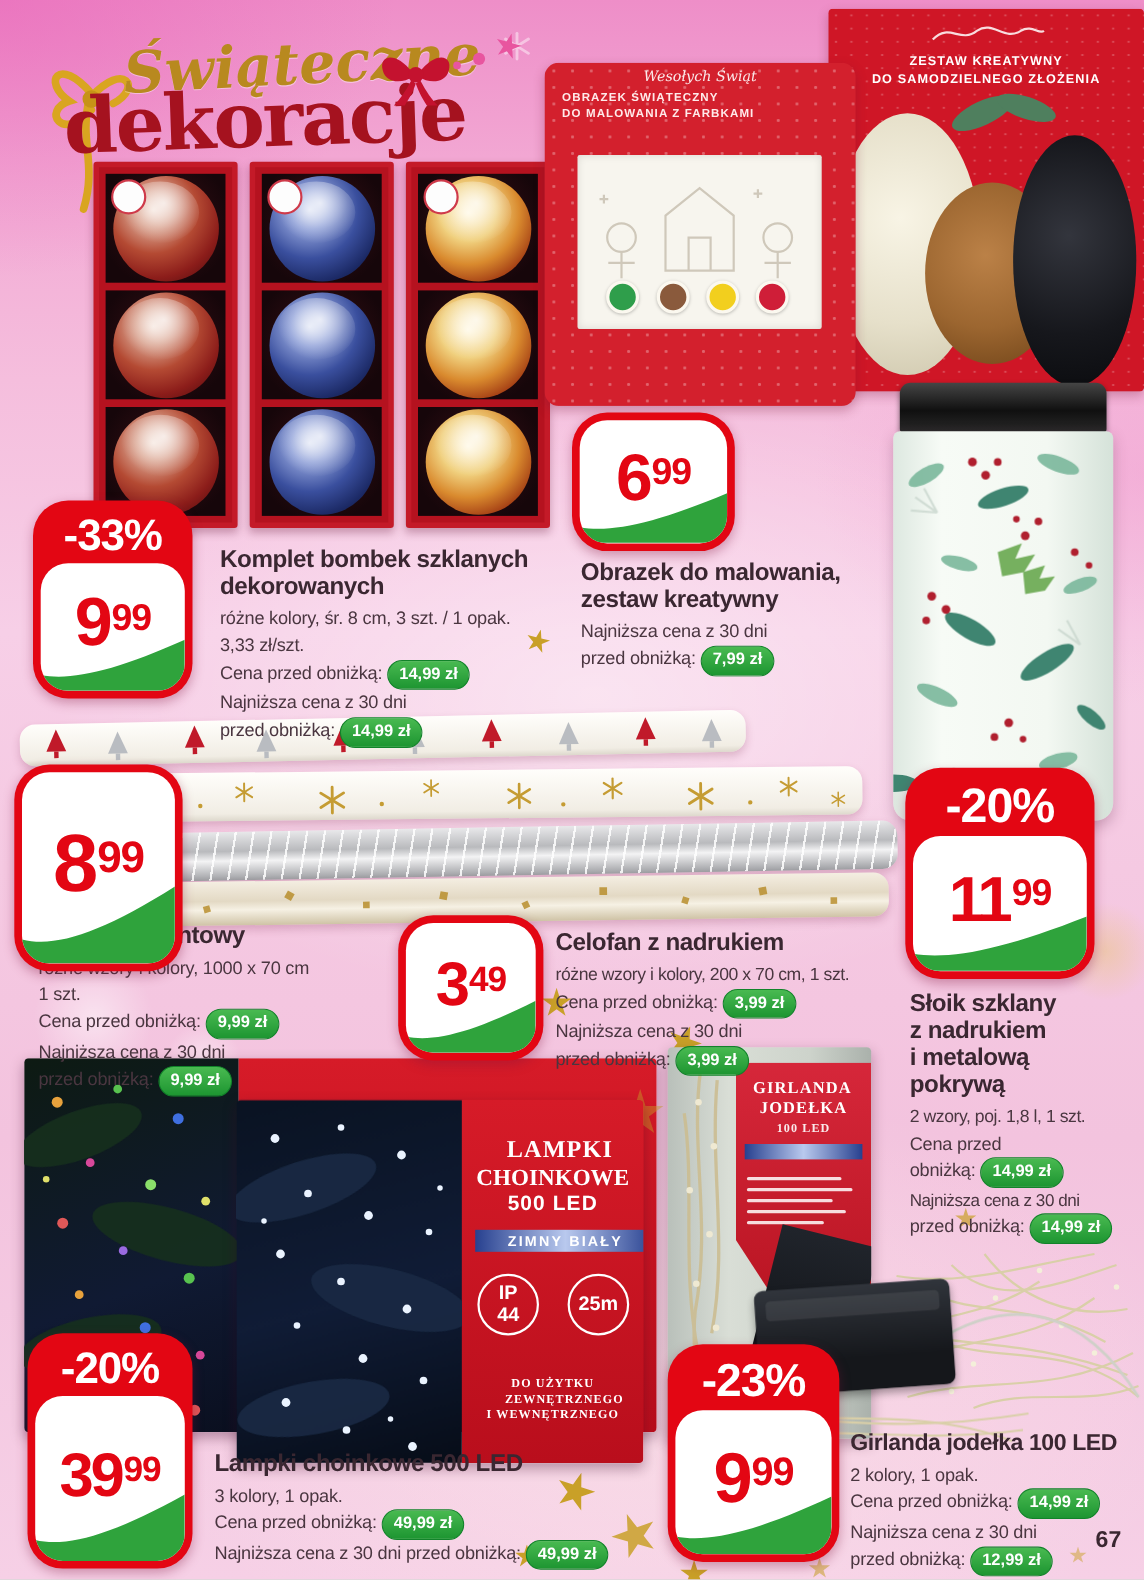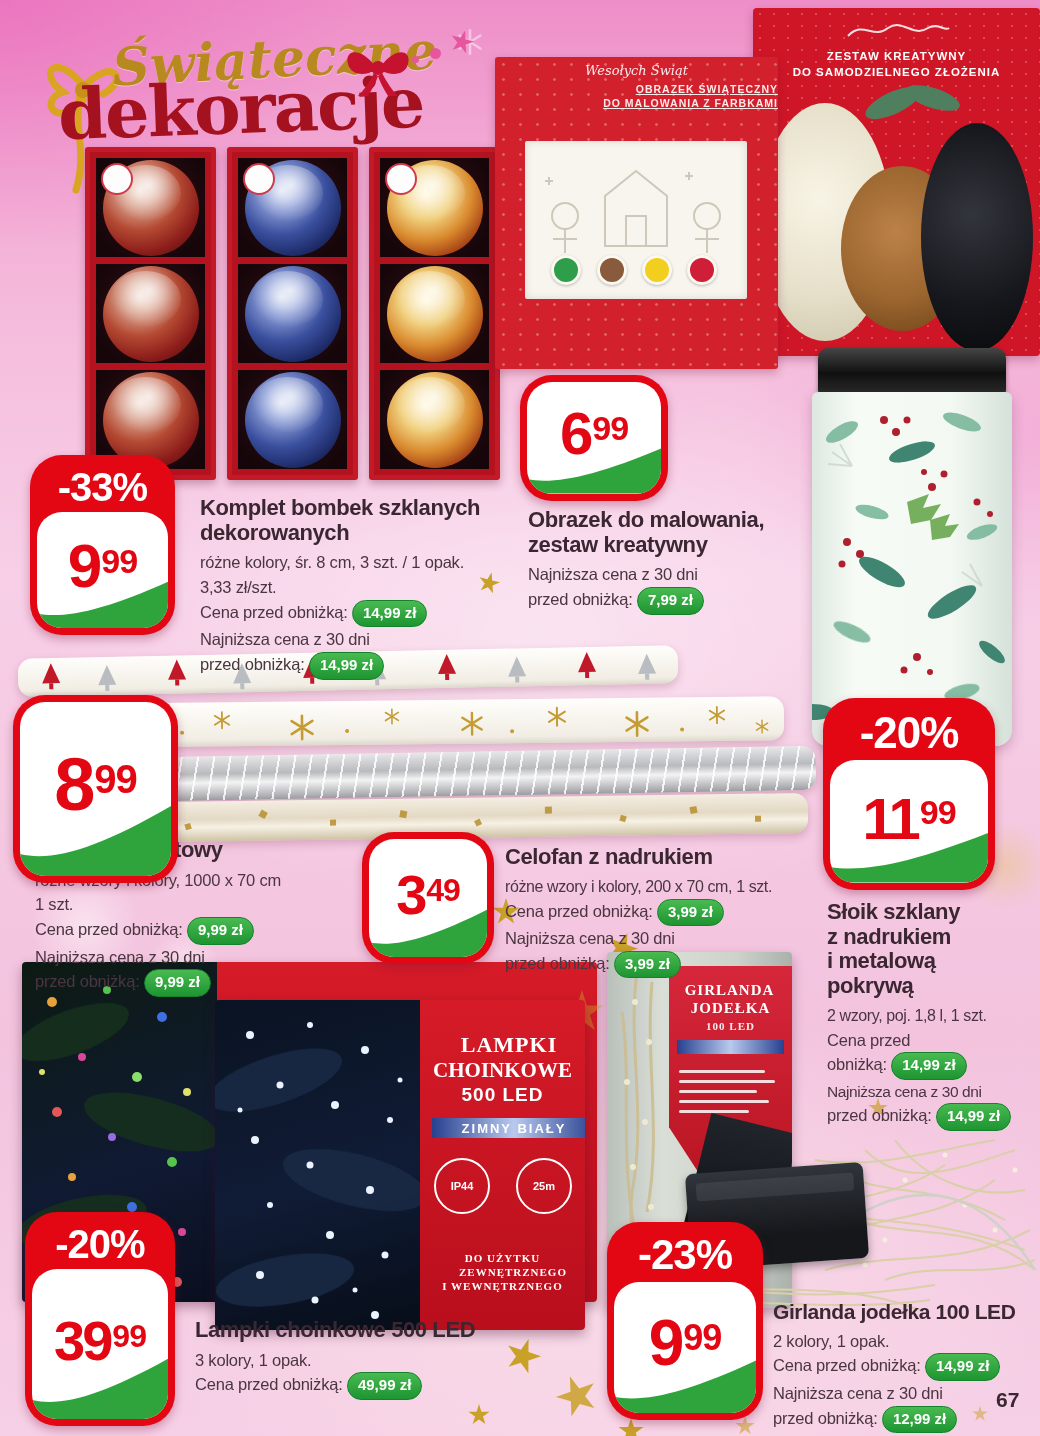--- a/index.html
+++ b/index.html
@@ -54,27 +54,27 @@
   .cell{flex:1;position:relative;overflow:hidden;background:radial-gradient(ellipse at 50% 45%,#3a1016,#16060a 78%);}
   .ball{position:absolute;left:50%;top:50%;width:96px;height:96px;border-radius:50%;transform:translate(-50%,-50%);}
   .ball::after{content:"";position:absolute;left:8%;top:6%;width:74%;height:58%;border-radius:50%;
         background:radial-gradient(ellipse at 55% 35%,rgba(255,255,255,.75),rgba(255,255,255,.22) 45%,transparent 72%);}
   .ball.red{background:radial-gradient(circle at 38% 32%,#f2ddd2,#dba794 18%,#b44a33 45%,#8c1d1a 70%,#4e0b0d 95%);}
   .ball.blue{background:radial-gradient(circle at 38% 32%,#d7def2,#8fa0d8 20%,#3a4f9e 50%,#1c2a66 75%,#0b1233 95%);}
   .ball.gold{background:radial-gradient(circle at 40% 35%,#fff6da,#f0d07e 30%,#d98a2e 55%,#a33d14 78%,#5f1508 95%);}
   .stk{position:absolute;left:5px;top:5px;width:28px;height:28px;border-radius:50%;background:#fdfdfd;
         border:2px solid #cf3a4a;z-index:2;}
   
-  .obox{position:absolute;left:495px;top:57px;width:283px;height:312px;background:#d3202d;border-radius:3px;
+  .obox{position:absolute;left:495px;top:57px;width:283px;height:312px;background:#d3202d;border-radius:13px;
         background-image:radial-gradient(rgba(255,255,255,.30) 1.2px,transparent 1.7px);background-size:17px 15px;
         box-shadow:0 4px 10px rgba(120,20,50,.3);z-index:2;}
   .oscript{position:absolute;left:0;right:0;top:6px;text-align:center;color:#fff;
         font-family:"DejaVu Serif",serif;font-style:italic;font-size:13px;opacity:.9;}
-  .ocap{position:absolute;left:16px;right:0;text-align:right;color:#ffeaea;font-weight:bold;
-        font-size:10.5px;letter-spacing:1px;text-decoration:underline;}
+  .ocap{position:absolute;left:16px;right:0;text-align:left;color:#ffeaea;font-weight:bold;
+        font-size:10.5px;letter-spacing:1px;}
   .owin{position:absolute;left:30px;top:84px;width:222px;height:158px;background:#f7f5ee;border-radius:2px;
         box-shadow:inset 0 0 8px rgba(0,0,0,.12);}
   .pot{position:absolute;width:30px;height:30px;border-radius:50%;border:3px solid #fbf8ef;
         box-shadow:0 1px 3px rgba(0,0,0,.25);box-sizing:border-box;}
   
   .zbox{position:absolute;left:753px;top:8px;width:287px;height:348px;background:#cf1626;border-radius:4px;
         background-image:radial-gradient(rgba(255,255,255,.22) 1px,transparent 1.5px);background-size:14px 12px;
         box-shadow:0 4px 10px rgba(120,20,50,.3);z-index:1;overflow:hidden;}
   .zcap{position:absolute;left:0;right:0;text-align:center;color:#fff;font-weight:bold;font-size:11.5px;letter-spacing:1px;}
   .yarn{position:absolute;border-radius:50%;}
@@ -90,21 +90,21 @@
   .r-silver{background:linear-gradient(180deg,#e8e8ea,#b9babd 40%,#f3f3f4 60%,#9d9ea2);}
   .r-frost{position:absolute;inset:0;background:repeating-linear-gradient(100deg,rgba(255,255,255,.85) 0 2px,transparent 2px 16px);}
   .r-clear{background:linear-gradient(180deg,#f4eee2,#e3d9c4 45%,#f6f1e4 65%,#cfc3a6);}
   
   .lbox{position:absolute;border-radius:4px;overflow:hidden;box-shadow:0 5px 12px rgba(60,10,40,.35);}
   .lred{position:absolute;top:0;bottom:0;background:linear-gradient(180deg,#d61b28,#b90e1c);}
   .lserif{color:#fff;font-family:"Liberation Serif",serif;font-weight:bold;text-align:center;letter-spacing:1px;}
   .stripe{position:absolute;height:20px;background:linear-gradient(90deg,#27408f,#b9c9ee 50%,#27408f);
         display:flex;align-items:center;justify-content:center;color:#fff;font-weight:bold;font-size:13px;letter-spacing:2px;}
   .circ{position:absolute;width:52px;height:52px;border:2px solid #fff;border-radius:50%;color:#fff;
-        display:flex;flex-direction:row;align-items:center;justify-content:center;font-weight:bold;font-size:11px;line-height:1.1;}
+        display:flex;flex-direction:column;align-items:center;justify-content:center;font-weight:bold;font-size:18px;line-height:1.1;}
   
   .gpack{position:absolute;left:607px;top:952px;width:185px;height:356px;border-radius:4px;overflow:hidden;
         background:linear-gradient(90deg,#b9c0ba,#d9ded6 30%,#cdd3cb 70%,#aab1ab);box-shadow:0 5px 12px rgba(60,10,40,.3);z-index:2;}
   .glabel{position:absolute;left:62px;top:14px;width:123px;height:252px;
         background:linear-gradient(#d6273a,#b5121f);clip-path:polygon(0 0,100% 0,100% 100%,48% 100%,0 64%);}
   .gbar{position:absolute;background:rgba(255,255,255,.85);height:3px;border-radius:2px;}
   .battery{position:absolute;border-radius:8px;background:linear-gradient(#31353c,#15171b 70%);
         box-shadow:0 4px 8px rgba(0,0,0,.35);z-index:3;}
   .b67{position:absolute;left:996px;top:1388px;color:#3a2731;font-weight:bold;font-size:21px;z-index:6;}
 </style>
@@ -520,21 +520,21 @@
       </div>
   </div>
   <div class="badge" style="left:520px;top:375px;width:148px;height:126px;--pm:60px;--ps:34px">
     <div class="panel">
         <div class="price"><span class="main">6</span><span class="sup">99</span></div>
       <svg class="swoosh" viewBox="0 0 100 40" preserveAspectRatio="none">
           <path d="M0,29 C22,33 52,26 100,5 L100,40 L0,40 Z" fill="#2fa33c"></path>
         </svg>
       </div>
   </div>
-  <div class="badge" style="left:13px;top:695px;width:165px;height:188px;--pm:74px;--ps:40px">
+  <div class="badge" style="left:13px;top:695px;width:153px;height:188px;--pm:74px;--ps:40px">
     <div class="panel">
         <div class="price"><span class="main">8</span><span class="sup">99</span></div>
       <svg class="swoosh" viewBox="0 0 100 40" preserveAspectRatio="none">
           <path d="M0,29 C22,33 52,26 100,5 L100,40 L0,40 Z" fill="#2fa33c"></path>
         </svg>
       </div>
   </div>
   <div class="badge" style="left:362px;top:832px;width:132px;height:132px;--pm:56px;--ps:32px">
     <div class="panel">
         <div class="price"><span class="main">3</span><span class="sup">49</span></div>
@@ -609,20 +609,21 @@
     <div class="ln">Cena przed</div>
     <div class="ln"><span>obniżką:</span> <span class="pill">14,99 zł</span></div>
     <div class="ln" style="font-size:15.5px;letter-spacing:-0.4px">Najniższa cena z 30 dni</div>
     <div class="ln"><span>przed obniżką:</span> <span class="pill">14,99 zł</span></div>
   </div>
 
   <div class="pt" style="left:195px;top:1318px;width:420px">
     <h3>Lampki choinkowe 500 LED</h3>
     <div class="ln">3 kolory, 1 opak.</div>
     <div class="ln"><span>Cena przed obniżką:</span> <span class="pill">49,99 zł</span></div>
+    <div class="ln"><span>Najniższa cena z 30 dni przed obniżką:</span> <span class="pill">49,99 zł</span></div>
   </div>
 
   <div class="pt" style="left:773px;top:1300px;width:265px">
     <h3 style="font-size:21px">Girlanda jodełka 100 LED</h3>
     <div class="ln">2 kolory, 1 opak.</div>
     <div class="ln"><span>Cena przed obniżką:</span> <span class="pill">14,99 zł</span></div>
     <div class="ln">Najniższa cena z 30 dni</div>
     <div class="ln"><span>przed obniżką:</span> <span class="pill">12,99 zł</span></div>
   </div>
 

